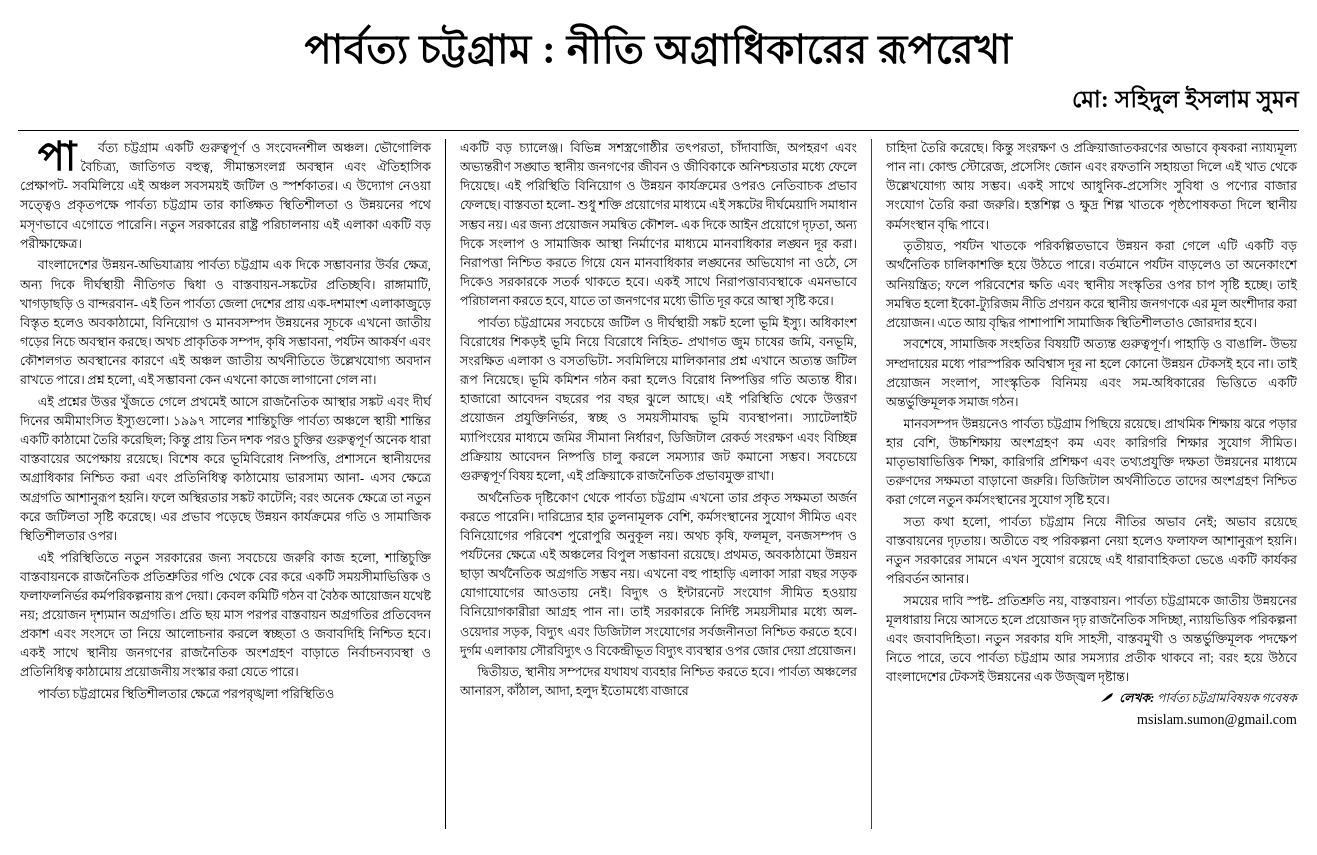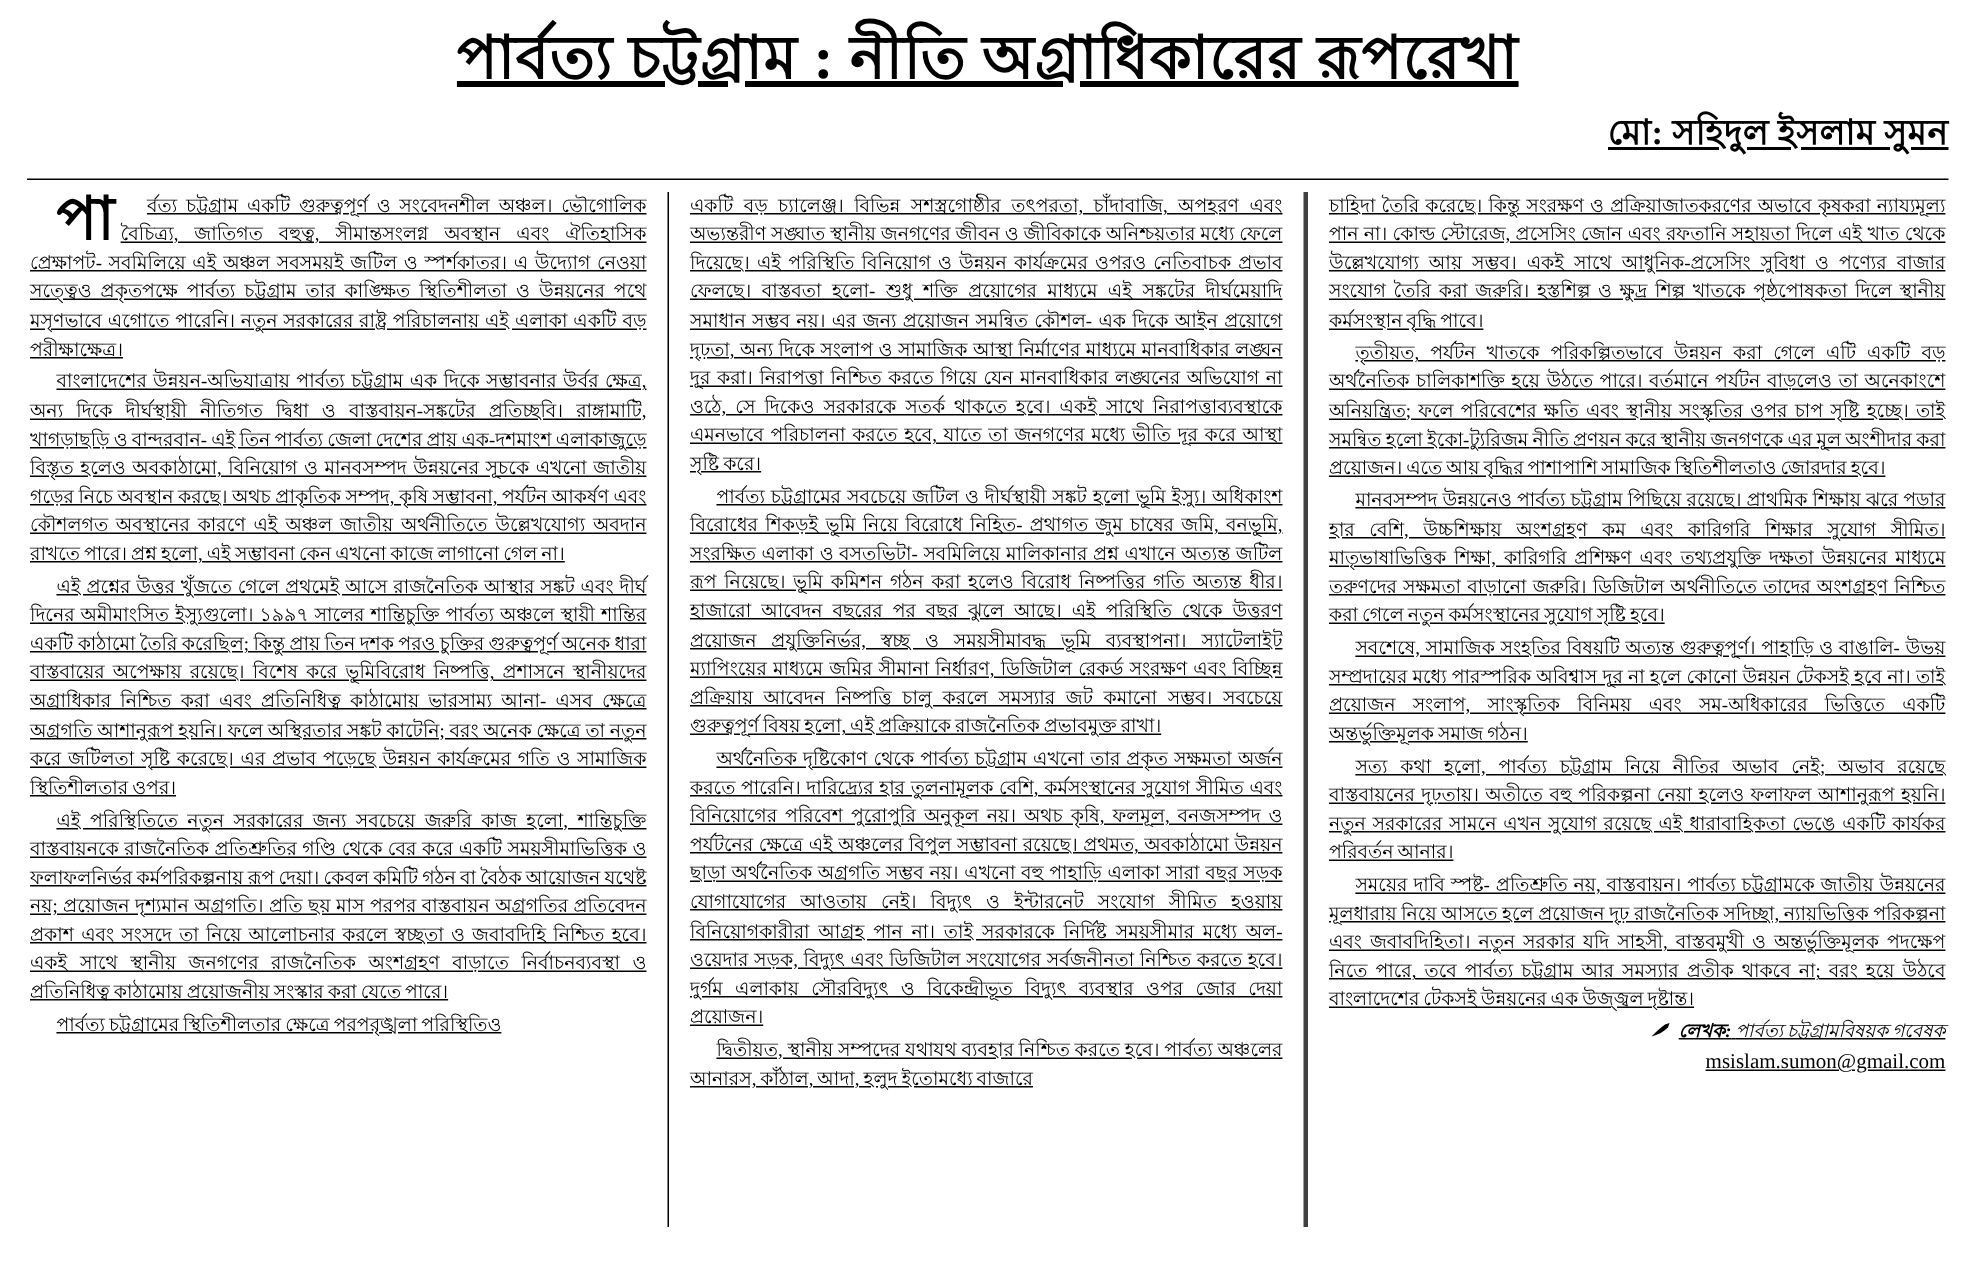--- a/index.html
+++ b/index.html
@@ -12,22 +12,21 @@
     height: 855px;
     font-family: "Liberation Serif", serif;
     color: #000000;
     overflow: hidden;
   }
   .page {
     position: relative;
     width: 1317px;
     height: 855px;
     box-sizing: border-box;
-    padding: 10px 18px 6px 18px;
-    text-decoration: underline;
+    padding: 21px 18px 6px 18px;
   }
   .headline {
     text-align: center;
     font-family: "Liberation Serif", serif;
     font-size: 40px;
     font-weight: bold;
     letter-spacing: 0.5px;
     line-height: 1.15;
     margin: 6px 0 2px 0;
     white-space: nowrap;
@@ -56,21 +55,21 @@
     width: 33.333%;
     padding: 0 14px;
     font-size: 12.6px;
     line-height: 1.52;
     text-align: justify;
     text-justify: inter-word;
     word-spacing: -0.5px;
     overflow: hidden;
   }
   .col.c1 { padding-left: 2px; }
-  .col.c2 { border-left: 1px solid #000; border-right: 3px solid #404040; }
+  .col.c2 { border-left: 1px solid #000; border-right: 1px solid #404040; }
   .col.c3 { padding-right: 2px; }
   .col p {
     margin: 0 0 0.2em 0;
     text-indent: 1.4em;
   }
   .col p.noindent { text-indent: 0; }
   .dropcap-para {
     text-indent: 0;
   }
   .dropcap {
@@ -129,22 +128,22 @@
     <div class="col c2">
       <p class="noindent">একটি বড় চ্যালেঞ্জ। বিভিন্ন সশস্ত্রগোষ্ঠীর তৎপরতা, চাঁদাবাজি, অপহরণ এবং অভ্যন্তরীণ সঙ্ঘাত স্থানীয় জনগণের জীবন ও জীবিকাকে অনিশ্চয়তার মধ্যে ফেলে দিয়েছে। এই পরিস্থিতি বিনিয়োগ ও উন্নয়ন কার্যক্রমের ওপরও নেতিবাচক প্রভাব ফেলছে। বাস্তবতা হলো- শুধু শক্তি প্রয়োগের মাধ্যমে এই সঙ্কটের দীর্ঘমেয়াদি সমাধান সম্ভব নয়। এর জন্য প্রয়োজন সমন্বিত কৌশল- এক দিকে আইন প্রয়োগে দৃঢ়তা, অন্য দিকে সংলাপ ও সামাজিক আস্থা নির্মাণের মাধ্যমে মানবাধিকার লঙ্ঘন দূর করা। নিরাপত্তা নিশ্চিত করতে গিয়ে যেন মানবাধিকার লঙ্ঘনের অভিযোগ না ওঠে, সে দিকেও সরকারকে সতর্ক থাকতে হবে। একই সাথে নিরাপত্তাব্যবস্থাকে এমনভাবে পরিচালনা করতে হবে, যাতে তা জনগণের মধ্যে ভীতি দূর করে আস্থা সৃষ্টি করে।</p>
       <p>পার্বত্য চট্টগ্রামের সবচেয়ে জটিল ও দীর্ঘস্থায়ী সঙ্কট হলো ভূমি ইস্যু। অধিকাংশ বিরোধের শিকড়ই ভূমি নিয়ে বিরোধে নিহিত- প্রথাগত জুম চাষের জমি, বনভূমি, সংরক্ষিত এলাকা ও বসতভিটা- সবমিলিয়ে মালিকানার প্রশ্ন এখানে অত্যন্ত জটিল রূপ নিয়েছে। ভূমি কমিশন গঠন করা হলেও বিরোধ নিষ্পত্তির গতি অত্যন্ত ধীর। হাজারো আবেদন বছরের পর বছর ঝুলে আছে। এই পরিস্থিতি থেকে উত্তরণ প্রয়োজন প্রযুক্তিনির্ভর, স্বচ্ছ ও সময়সীমাবদ্ধ ভূমি ব্যবস্থাপনা। স্যাটেলাইট ম্যাপিংয়ের মাধ্যমে জমির সীমানা নির্ধারণ, ডিজিটাল রেকর্ড সংরক্ষণ এবং বিচ্ছিন্ন প্রক্রিয়ায় আবেদন নিষ্পত্তি চালু করলে সমস্যার জট কমানো সম্ভব। সবচেয়ে গুরুত্বপূর্ণ বিষয় হলো, এই প্রক্রিয়াকে রাজনৈতিক প্রভাবমুক্ত রাখা।</p>
       <p>অর্থনৈতিক দৃষ্টিকোণ থেকে পার্বত্য চট্টগ্রাম এখনো তার প্রকৃত সক্ষমতা অর্জন করতে পারেনি। দারিদ্র্যের হার তুলনামূলক বেশি, কর্মসংস্থানের সুযোগ সীমিত এবং বিনিয়োগের পরিবেশ পুরোপুরি অনুকূল নয়। অথচ কৃষি, ফলমূল, বনজসম্পদ ও পর্যটনের ক্ষেত্রে এই অঞ্চলের বিপুল সম্ভাবনা রয়েছে। প্রথমত, অবকাঠামো উন্নয়ন ছাড়া অর্থনৈতিক অগ্রগতি সম্ভব নয়। এখনো বহু পাহাড়ি এলাকা সারা বছর সড়ক যোগাযোগের আওতায় নেই। বিদ্যুৎ ও ইন্টারনেট সংযোগ সীমিত হওয়ায় বিনিয়োগকারীরা আগ্রহ পান না। তাই সরকারকে নির্দিষ্ট সময়সীমার মধ্যে অল-ওয়েদার সড়ক, বিদ্যুৎ এবং ডিজিটাল সংযোগের সর্বজনীনতা নিশ্চিত করতে হবে। দুর্গম এলাকায় সৌরবিদ্যুৎ ও বিকেন্দ্রীভূত বিদ্যুৎ ব্যবস্থার ওপর জোর দেয়া প্রয়োজন।</p>
       <p>দ্বিতীয়ত, স্থানীয় সম্পদের যথাযথ ব্যবহার নিশ্চিত করতে হবে। পার্বত্য অঞ্চলের আনারস, কাঁঠাল, আদা, হলুদ ইতোমধ্যে বাজারে</p>
     </div>
 
     <div class="col c3">
       <p class="noindent">চাহিদা তৈরি করেছে। কিন্তু সংরক্ষণ ও প্রক্রিয়াজাতকরণের অভাবে কৃষকরা ন্যায্যমূল্য পান না। কোল্ড স্টোরেজ, প্রসেসিং জোন এবং রফতানি সহায়তা দিলে এই খাত থেকে উল্লেখযোগ্য আয় সম্ভব। একই সাথে আধুনিক-প্রসেসিং সুবিধা ও পণ্যের বাজার সংযোগ তৈরি করা জরুরি। হস্তশিল্প ও ক্ষুদ্র শিল্প খাতকে পৃষ্ঠপোষকতা দিলে স্থানীয় কর্মসংস্থান বৃদ্ধি পাবে।</p>
       <p>তৃতীয়ত, পর্যটন খাতকে পরিকল্পিতভাবে উন্নয়ন করা গেলে এটি একটি বড় অর্থনৈতিক চালিকাশক্তি হয়ে উঠতে পারে। বর্তমানে পর্যটন বাড়লেও তা অনেকাংশে অনিয়ন্ত্রিত; ফলে পরিবেশের ক্ষতি এবং স্থানীয় সংস্কৃতির ওপর চাপ সৃষ্টি হচ্ছে। তাই সমন্বিত হলো ইকো-ট্যুরিজম নীতি প্রণয়ন করে স্থানীয় জনগণকে এর মূল অংশীদার করা প্রয়োজন। এতে আয় বৃদ্ধির পাশাপাশি সামাজিক স্থিতিশীলতাও জোরদার হবে।</p>
+      <p>সবশেষে, সামাজিক সংহতির বিষয়টি অত্যন্ত গুরুত্বপূর্ণ। পাহাড়ি ও বাঙালি- উভয় সম্প্রদায়ের মধ্যে পারস্পরিক অবিশ্বাস দূর না হলে কোনো উন্নয়ন টেকসই হবে না। তাই প্রয়োজন সংলাপ, সাংস্কৃতিক বিনিময় এবং সম-অধিকারের ভিত্তিতে একটি অন্তর্ভুক্তিমূলক সমাজ গঠন।</p>
       <p>মানবসম্পদ উন্নয়নেও পার্বত্য চট্টগ্রাম পিছিয়ে রয়েছে। প্রাথমিক শিক্ষায় ঝরে পড়ার হার বেশি, উচ্চশিক্ষায় অংশগ্রহণ কম এবং কারিগরি শিক্ষার সুযোগ সীমিত। মাতৃভাষাভিত্তিক শিক্ষা, কারিগরি প্রশিক্ষণ এবং তথ্যপ্রযুক্তি দক্ষতা উন্নয়নের মাধ্যমে তরুণদের সক্ষমতা বাড়ানো জরুরি। ডিজিটাল অর্থনীতিতে তাদের অংশগ্রহণ নিশ্চিত করা গেলে নতুন কর্মসংস্থানের সুযোগ সৃষ্টি হবে।</p>
-      <p>সবশেষে, সামাজিক সংহতির বিষয়টি অত্যন্ত গুরুত্বপূর্ণ। পাহাড়ি ও বাঙালি- উভয় সম্প্রদায়ের মধ্যে পারস্পরিক অবিশ্বাস দূর না হলে কোনো উন্নয়ন টেকসই হবে না। তাই প্রয়োজন সংলাপ, সাংস্কৃতিক বিনিময় এবং সম-অধিকারের ভিত্তিতে একটি অন্তর্ভুক্তিমূলক সমাজ গঠন।</p>
       <p>সত্য কথা হলো, পার্বত্য চট্টগ্রাম নিয়ে নীতির অভাব নেই; অভাব রয়েছে বাস্তবায়নের দৃঢ়তায়। অতীতে বহু পরিকল্পনা নেয়া হলেও ফলাফল আশানুরূপ হয়নি। নতুন সরকারের সামনে এখন সুযোগ রয়েছে এই ধারাবাহিকতা ভেঙে একটি কার্যকর পরিবর্তন আনার।</p>
       <p>সময়ের দাবি স্পষ্ট- প্রতিশ্রুতি নয়, বাস্তবায়ন। পার্বত্য চট্টগ্রামকে জাতীয় উন্নয়নের মূলধারায় নিয়ে আসতে হলে প্রয়োজন দৃঢ় রাজনৈতিক সদিচ্ছা, ন্যায়ভিত্তিক পরিকল্পনা এবং জবাবদিহিতা। নতুন সরকার যদি সাহসী, বাস্তবমুখী ও অন্তর্ভুক্তিমূলক পদক্ষেপ নিতে পারে, তবে পার্বত্য চট্টগ্রাম আর সমস্যার প্রতীক থাকবে না; বরং হয়ে উঠবে বাংলাদেশের টেকসই উন্নয়নের এক উজ্জ্বল দৃষ্টান্ত।</p>
 
       <div class="author-note">
         <span class="pen-icon">
           <svg width="16" height="11" viewBox="0 0 16 11" xmlns="http://www.w3.org/2000/svg">
             <path d="M1 10 C3 8, 6 5, 10 2 L13 1 L12 4 C9 7, 5 9, 1 10 Z" fill="#000"></path>
           </svg>
         </span><span class="label">লেখক:</span>
         <span class="role">পার্বত্য চট্টগ্রামবিষয়ক গবেষক</span>

